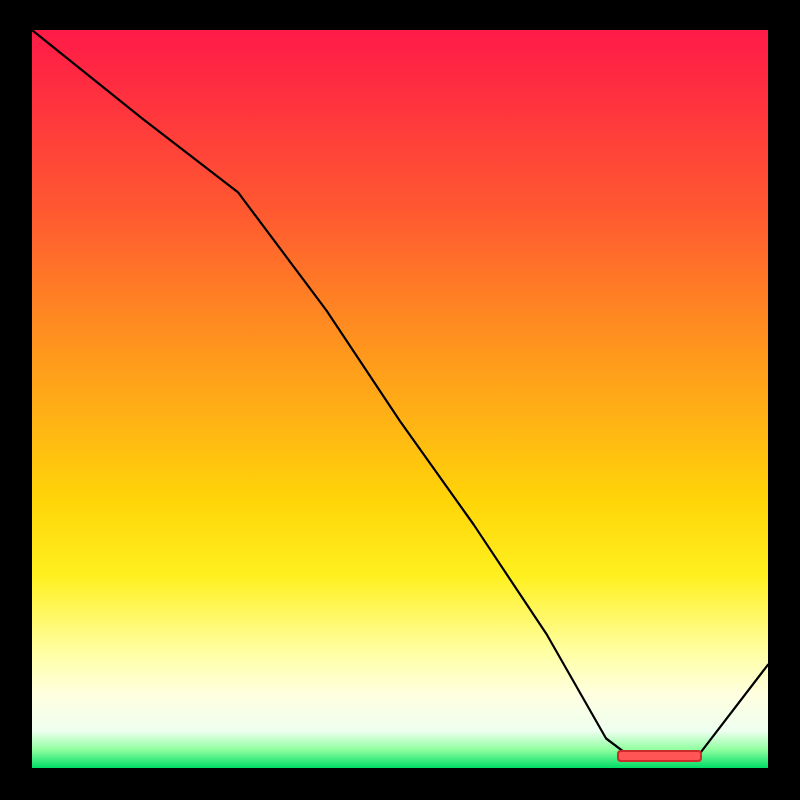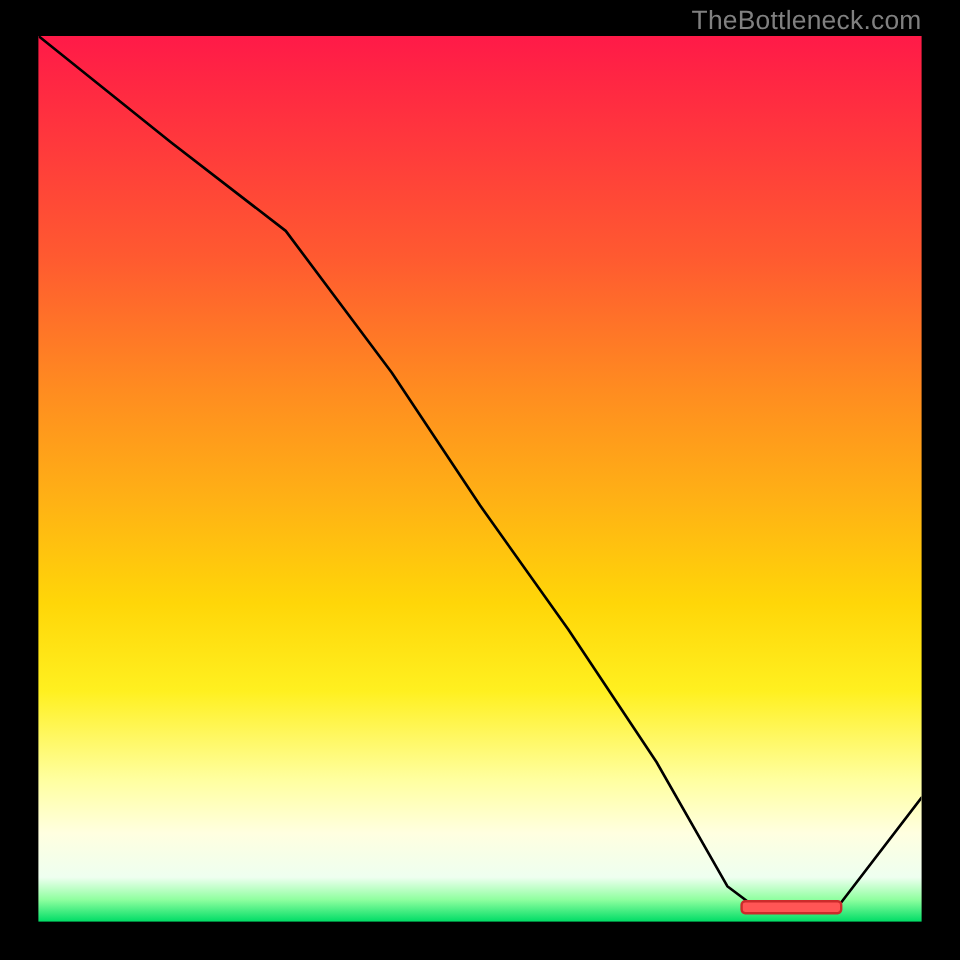--- a/index.html
+++ b/index.html
@@ -71,21 +71,20 @@
     border-radius: 4px;
     background: #ff5555;
     border: 2px solid #cc2b2b;
   }
 </style>
 </head>
 <body>
 
 <div class="frame">
 
-  <div class="watermark">TheBottleneck.com</div>
 
   <div class="plot-area">
 
     <svg class="curve" viewBox="0 0 736 738" preserveAspectRatio="none">
       <path d="M0.0 0.0 L110.4 88.6 L206.1 162.4 L294.4 280.4 L368.0 391.1 L441.6 494.5 L515.2 605.2 L574.1 708.5 L603.5 730.6 L633.0 730.6 L662.4 730.6 L736.0 634.7" id="curve-path"></path>
     </svg>
 
     <div class="flat-marker" id="flat-marker" style="left: 584.8px; width: 81.6px; bottom: 6px;"></div>
 
   </div>

